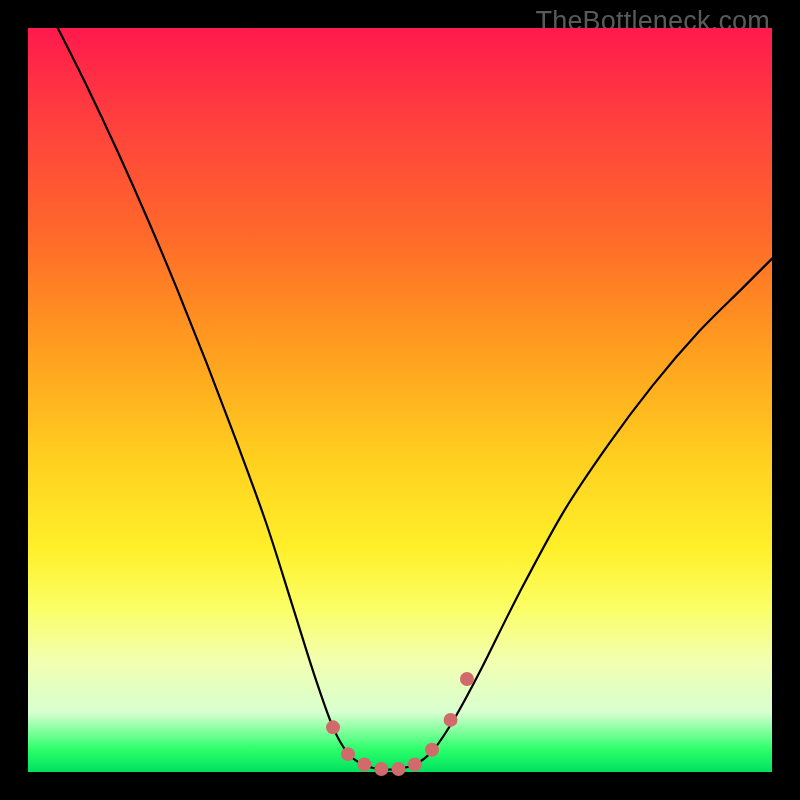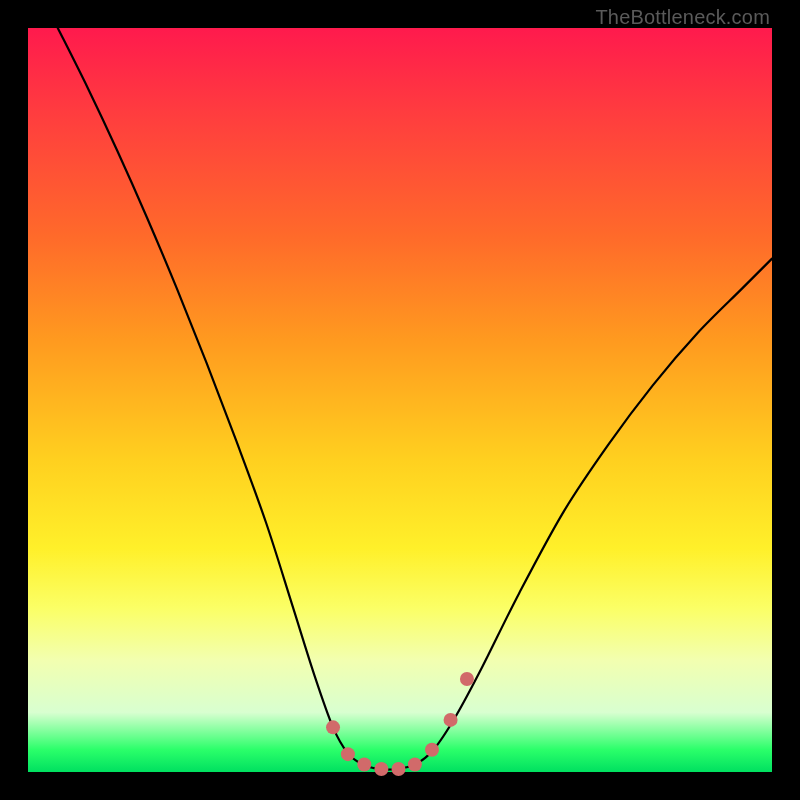--- a/index.html
+++ b/index.html
@@ -38,21 +38,21 @@
       #d8ffd0 92%,
       #2bff6a 97%,
       #00e060 100%
     );
   }
   .watermark {
     position: absolute;
     top: 6px;
     right: 30px;
     color: #5a5a5a;
-    font-size: 20px;
+    font-size: 27px;
     font-weight: 500;
     letter-spacing: 0.2px;
     user-select: none;
   }
   svg.curve {
     position: absolute;
     left: 0;
     top: 0;
     width: 744px;
     height: 744px;

